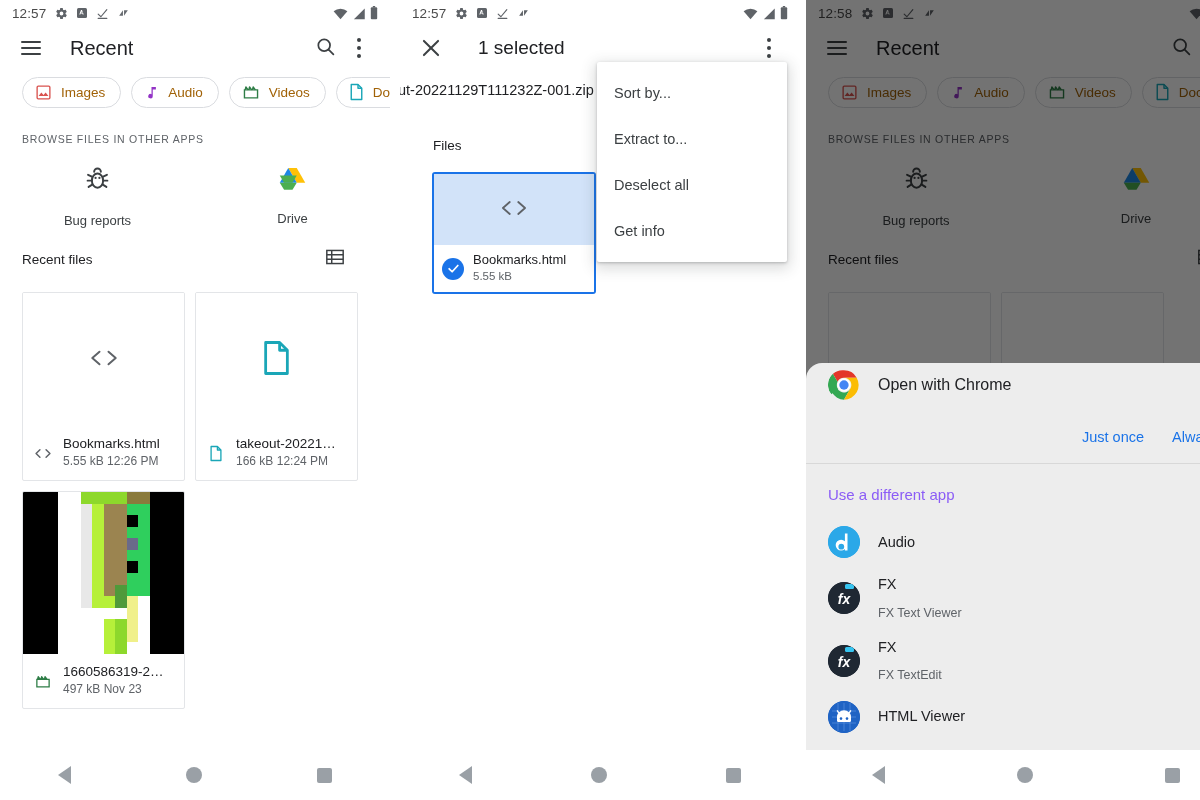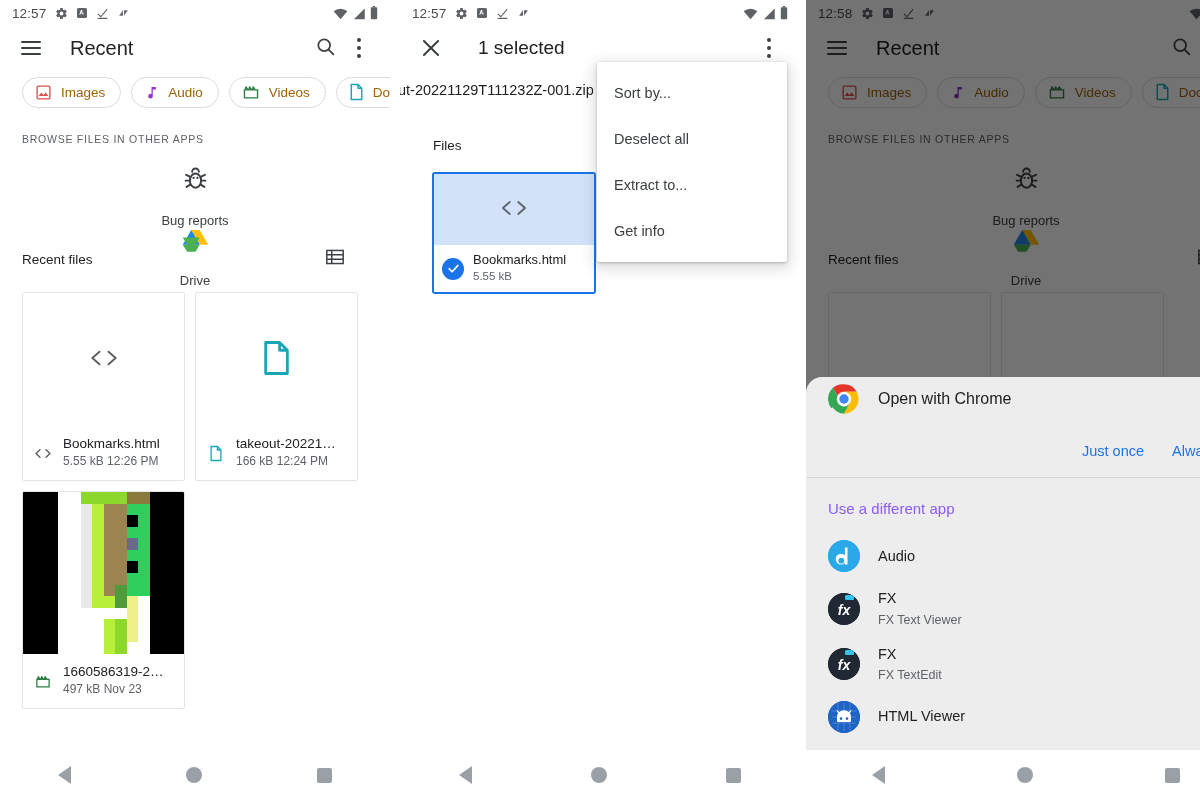--- a/index.html
+++ b/index.html
@@ -51,21 +51,21 @@
     font-size: 13.5px; color: #a16207; background: #fff;
     flex: none;
   }
   .chip svg { display:block; }
 
   
   .section-caps { position:absolute; font-size: 10.5px; letter-spacing: .75px; color: #5f6368; font-weight: 500; }
   .section-title { position:absolute; font-size: 13.5px; color: #202124; font-weight: 500; }
 
   
-  .apps-row { position:absolute; left:0; right:0; display:flex;flex-direction:column; }
+  .apps-row { position:absolute; left:0; right:0; display:flex; }
   .app-cell { flex: 1; display:flex; flex-direction:column; align-items:center; gap: 16px; }
   .app-cell .lbl { font-size: 13px; color: #3c4043; }
 
   
   .grid { position:absolute; display:flex; flex-wrap: wrap; gap: 10px; }
   .card { width: 163px; border: 1px solid #e3e5e8; border-radius: 2px; background:#fff; overflow:hidden; }
   .card .thumb { height: 133px; display:flex; align-items:center; justify-content:center; background:#fff; }
   .card .meta { height: 54px; display:flex; align-items:center; gap: 10px; padding: 0 8px 0 10px; }
   .card .meta .txt { min-width:0; }
   .card .meta .name { font-size: 13.5px; color: #202124; white-space:nowrap; overflow:hidden; text-overflow:ellipsis; line-height: 1.35; }
@@ -119,21 +119,21 @@
   .sheet-row-app { display:flex; align-items:center; gap: 18px; padding: 0 22px; }
   .sheet-row-app .ttl { font-size: 16px; color:#202124; }
   .sheet-actions { display:flex; justify-content:flex-end; gap: 28px; padding: 28px 28px 18px 0; text-align: right; }
   .sheet-actions .act { font-size: 14.5px; color:#1a73e8; }
   .sheet-div { height:1px; background:#d8d8d8; }
   .sheet-sub { padding: 22px 22px 14px 22px; font-size: 15px; color:#8b5cf6; }
   .applist { padding-bottom: 8px; }
   .applist .row { display:flex; align-items:center; gap: 18px; padding: 9px 22px; }
   .applist .row .names { line-height: 1.2; }
   .applist .row .n1 { font-size: 14.5px; color:#202124; }
-  .applist .row .n2 { font-size: 12.5px; color:#5f6368; margin-top:5px; }
+  .applist .row .n2 { font-size: 12.5px; color:#5f6368; margin-top:12px; }
   .appicon { flex:none; width: 32px; height:32px; border-radius:50%; display:flex; align-items:center; justify-content:center; overflow:hidden; }
 </style>
 </head>
 <body>
 
 <div class="stage">
 
   <div class="panel" id="panel1">
 
     <div class="statusbar">
@@ -454,22 +454,22 @@
           </span>
         <span>
           <span class="name" style="display:block">Bookmarks.html</span>
           <span class="sub" style="display:block">5.55 kB</span>
         </span>
       </div>
     </div>
 
     <div class="popmenu" style="left:197px; top:62px; width:190px;">
       <div class="mi">Sort by...</div>
+      <div class="mi">Extract to...</div>
       <div class="mi">Deselect all</div>
-      <div class="mi">Extract to...</div>
       <div class="mi">Get info</div>
     </div>
 
     <div class="navbar">
       <span class="nav-back"></span>
       <span class="nav-home"></span>
       <span class="nav-recent"></span>
     </div>
   </div>
 

